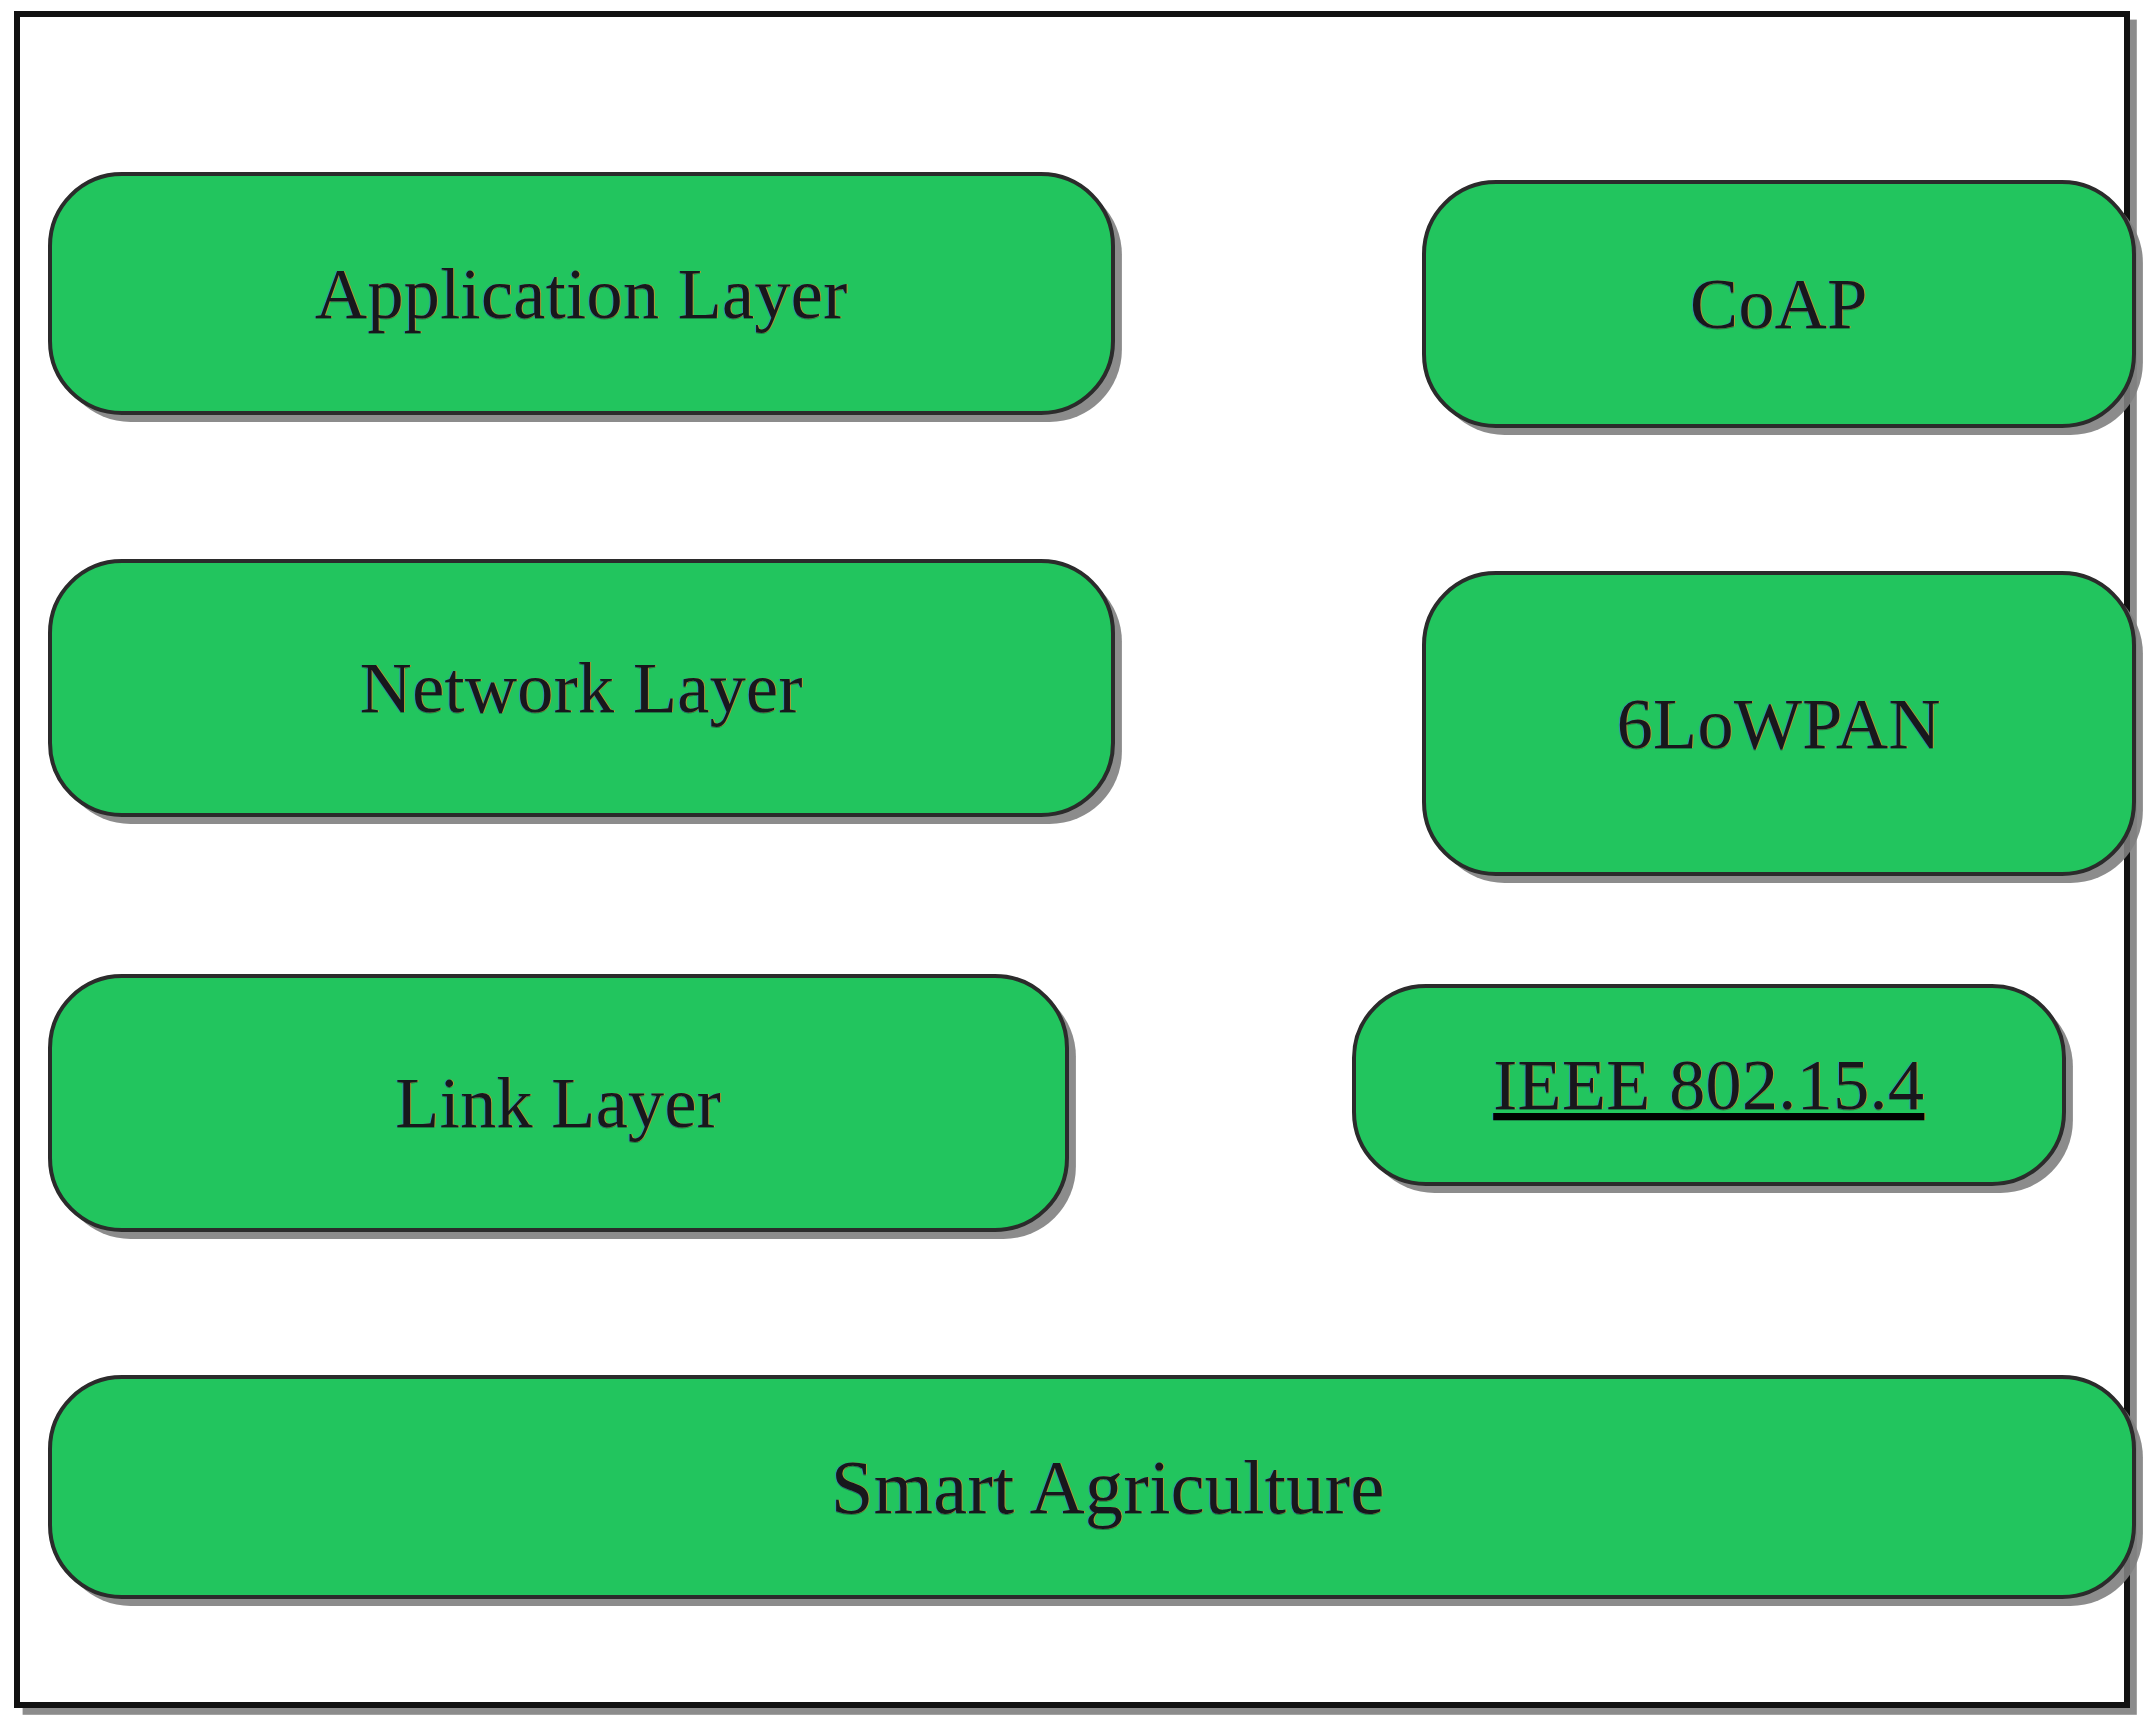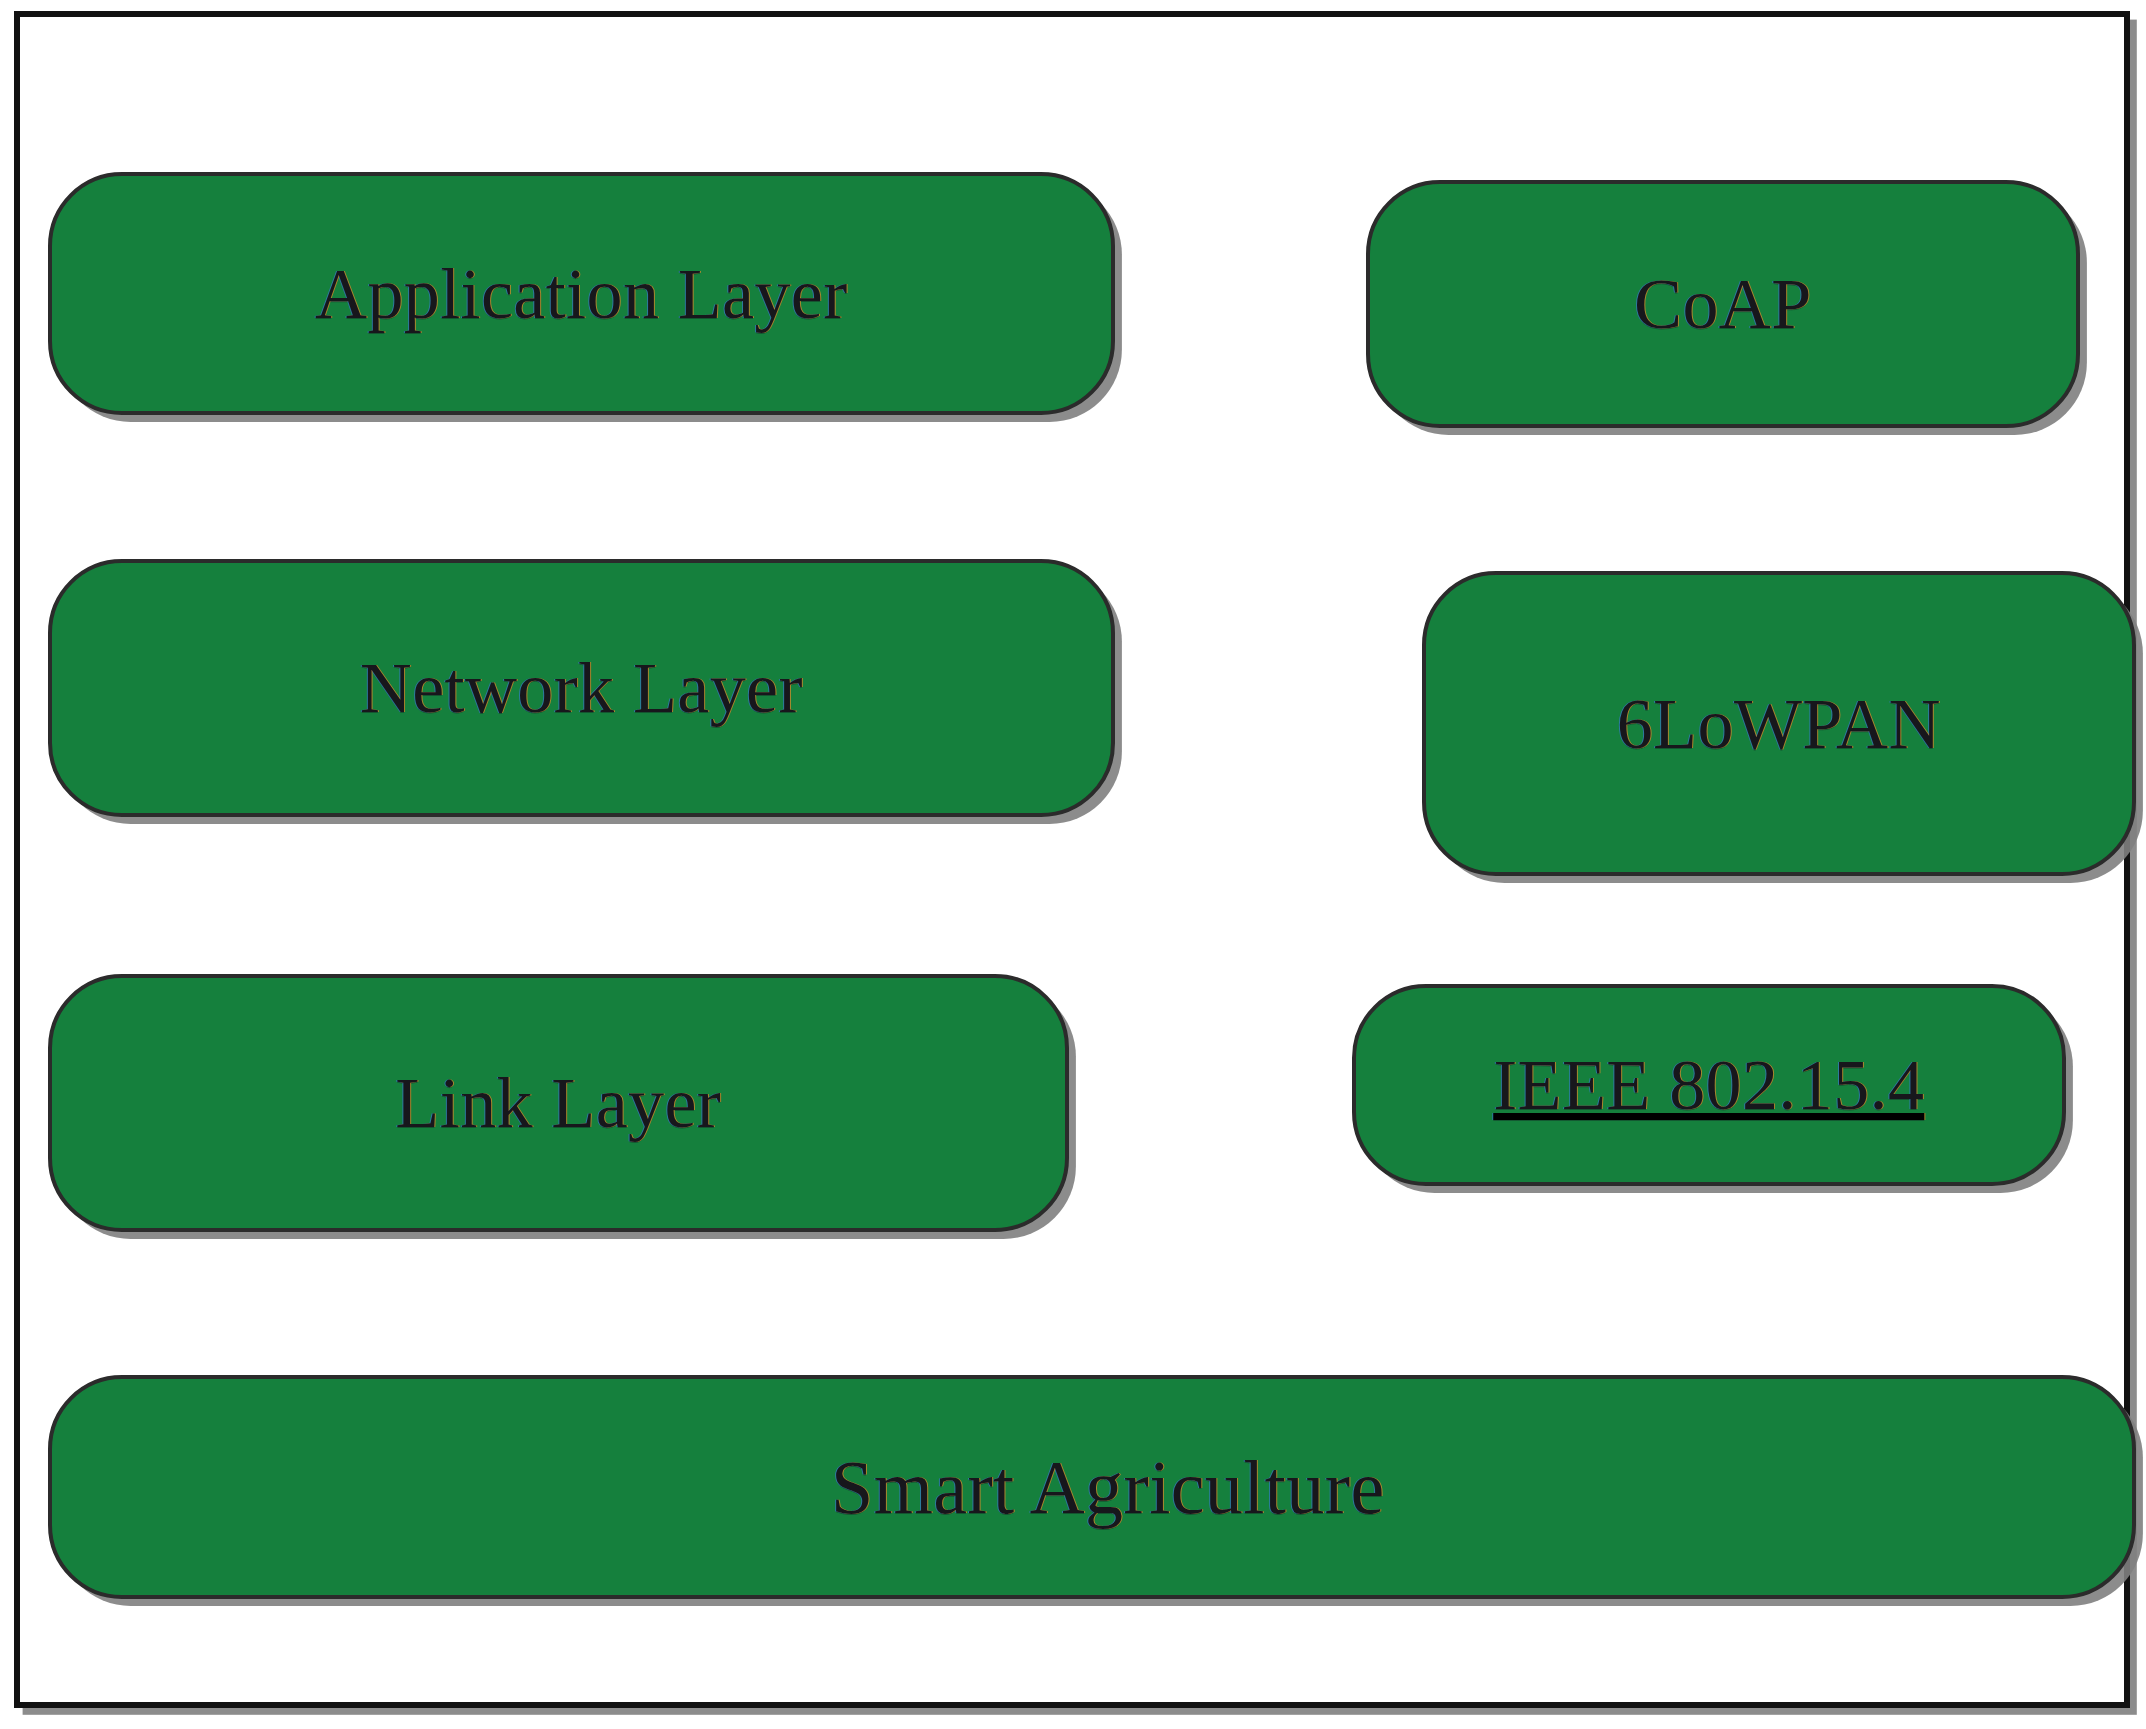--- a/index.html
+++ b/index.html
@@ -30,21 +30,21 @@
     box-sizing: border-box;
     border: 6px solid #111111;
     background: #ffffff;
     box-shadow: 7.7px 7.7px 0 -0.9px rgba(120,120,120,0.85);
   }
 
   
   .layer-box {
     position: absolute;
     box-sizing: border-box;
-    background: #15803d;
+    background: #22c55e;
     border: 4.3px solid #2b2b2b;
     border-radius: 74px;
     display: flex;
     align-items: center;
     justify-content: center;
     box-shadow: 8.6px 8.6px 0 -1.7px rgba(128,128,128,0.9);
   }
 
   .layer-label {
     font-family: "Liberation Serif", "DejaVu Serif", serif;
@@ -58,21 +58,21 @@
       -1px 0    0 rgba(60,120,220,0.62),
        0    0.9px 0 rgba(20,20,30,0.40);
   }
 
   
   .box-app   { left: 28px;  top: 155px;  width: 1067px; height: 243px; }
   .box-net   { left: 28px;  top: 542px;  width: 1067px; height: 258px; text-align: right; }
   .box-link  { left: 28px;  top: 957px; width: 1021px; height: 258px; }
 
   
-  .box-coap  { left: 1346px; top: 163px;  width: 714px; height: 248px; }
+  .box-coap  { left: 1402px; top: 163px;  width: 714px; height: 248px; }
   .box-6low  { left: 1402px; top: 554px;  width: 714px; height: 305px; }
   .box-ieee  { left: 1332px; top: 967px; width: 714px; height: 202px; text-decoration: underline; }
 
   
   .box-smart { left: 28px;  top: 1358px; width: 2088px; height: 224px; padding-left: 32px; }
 
   .box-smart .layer-label { font-size: 76px; }
 </style>
 </head>
 <body>

